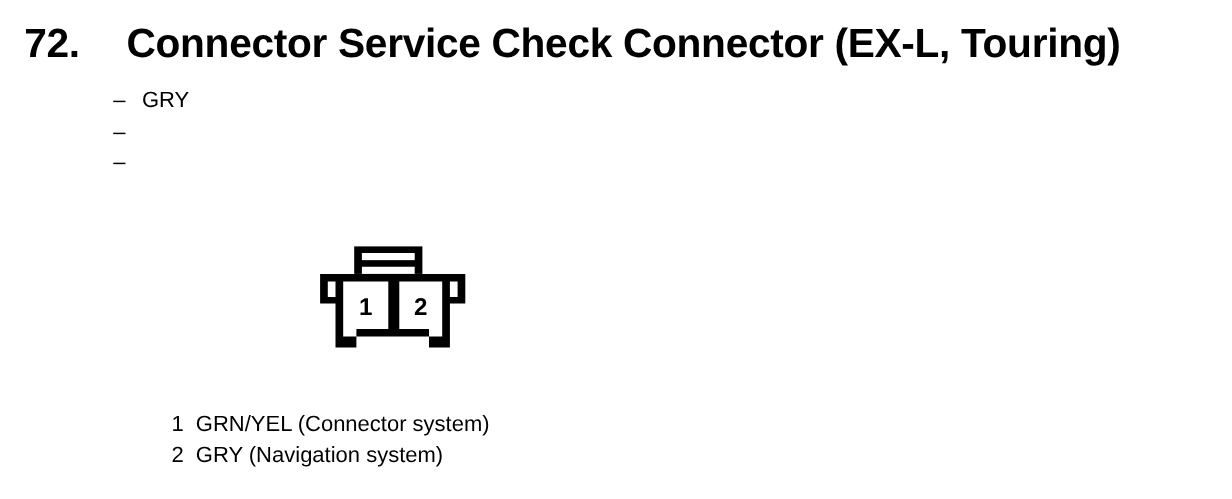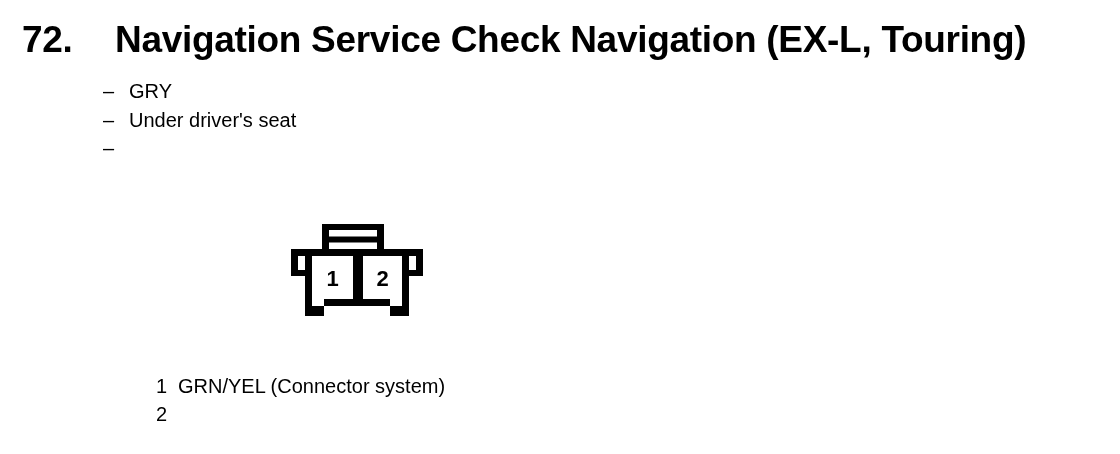--- a/index.html
+++ b/index.html
@@ -75,31 +75,30 @@
     width: 13px;
     margin-right: 9px;
     text-align: left;
   }
 </style>
 </head>
 <body>
 
 <div class="heading">
   <span class="num">72.</span>
-  <span class="title">Navigation Service Check Navigation (EX-L, Touring)</span>
+  <span class="title">Connector Service Check Connector (EX-L, Touring)</span>
 </div>
 
 <div class="details">
   <div class="detail-row">
     <span class="marker">–</span>
     <span>GRY</span>
   </div>
   <div class="detail-row">
     <span class="marker">–</span>
-    <span>Under driver's seat</span>
   </div>
   <div class="detail-row">
     <span class="marker">–</span>
   </div>
 </div>
 
 <div class="diagram">
   <svg viewBox="282 218 150 104" xmlns="http://www.w3.org/2000/svg">
 
     <g>
@@ -120,14 +119,15 @@
   </svg>
 </div>
 
 <div class="pins">
   <div class="pin-row">
     <span class="pin-num">1</span>
     <span class="pin-label">GRN/YEL (Connector system)</span>
   </div>
   <div class="pin-row">
     <span class="pin-num">2</span>
+    <span class="pin-label">GRY (Navigation system)</span>
   </div>
 </div>
 
 </body></html>

